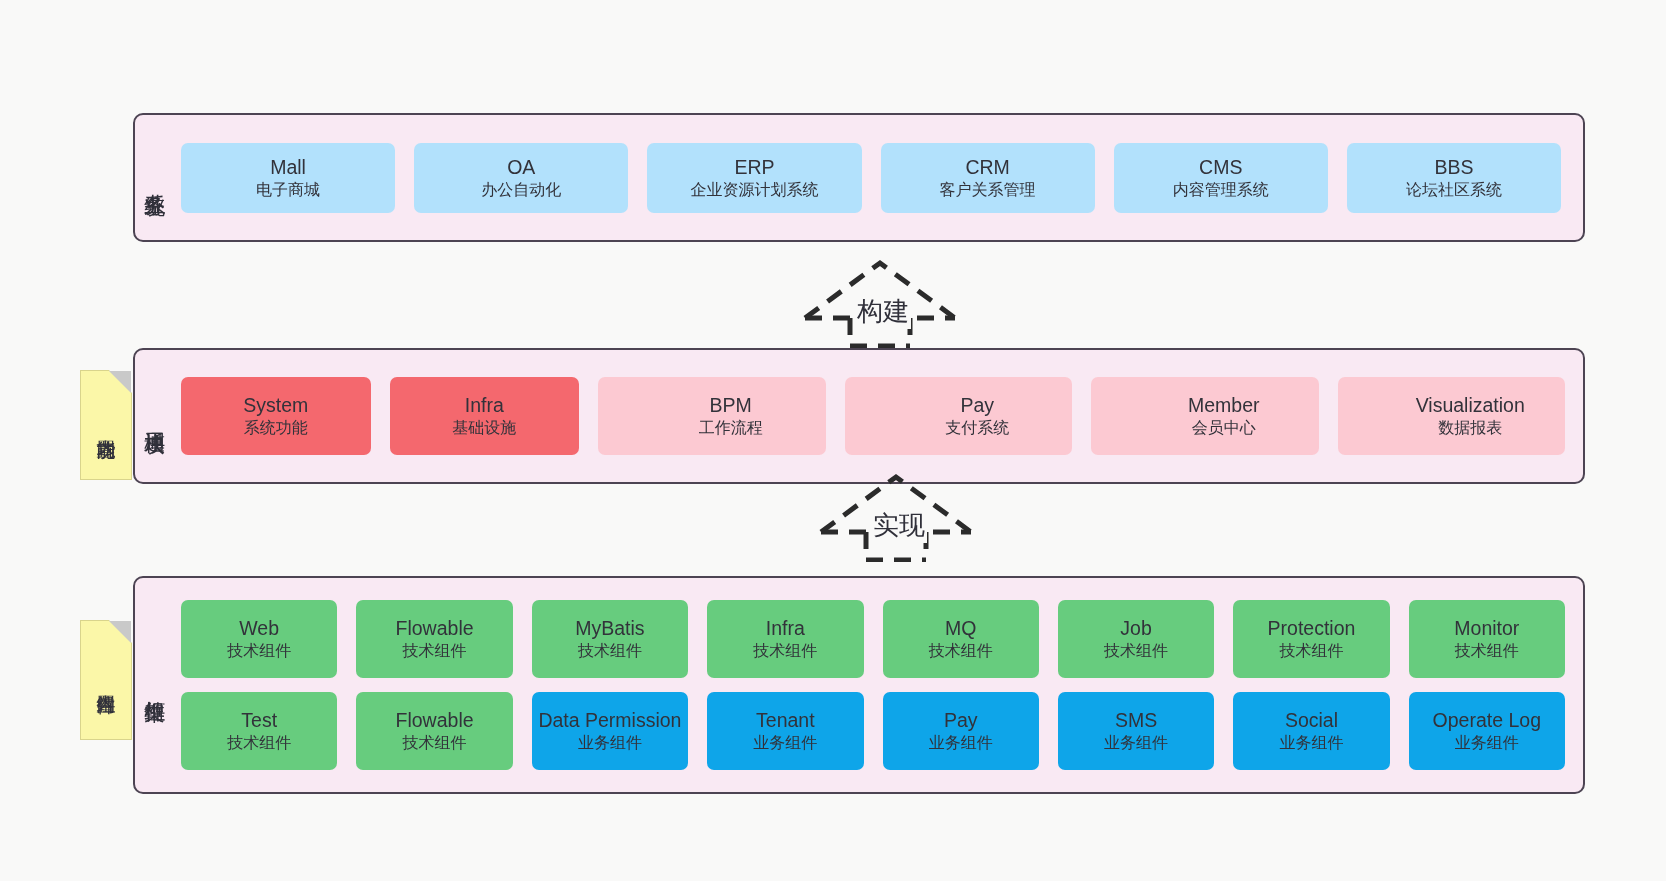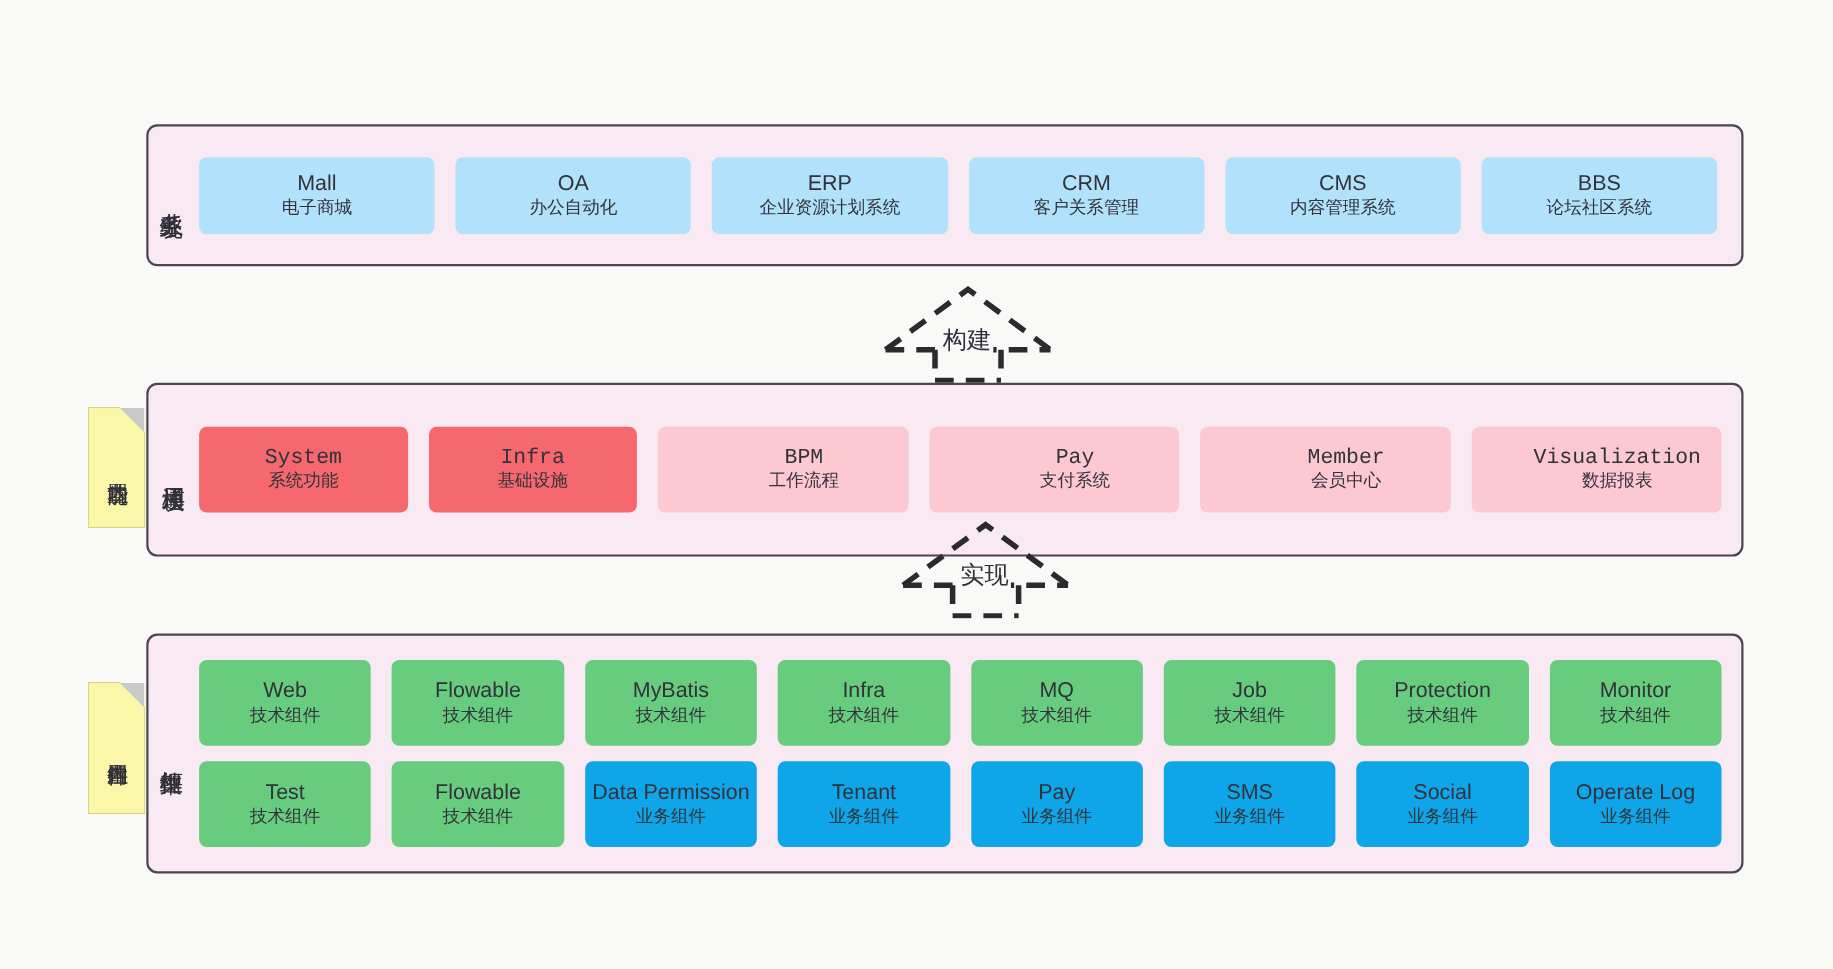--- a/index.html
+++ b/index.html
@@ -86,21 +86,21 @@
   
   .c-blue        { background: #b2e1fc; }
   .c-red         { background: #f4686e; }
   .c-pink        { background: #fcc9d2; padding-left: 44px; }
   .c-green       { background: #67cc7e; }
   .c-lightgreen  { background: #0ea5e9; }
 
   
   #layer-business  { left: 90px;  top: 113px; width: 1452px; height: 129px; }
   #layer-business  .layer-body { padding-right: 22px; }
-  #layer-common    { left: 90px;  top: 348px; width: 1452px; height: 158px; font-family: Liberation Mono, monospace; }
+  #layer-common    { left: 90px;  top: 348px; width: 1452px; height: 136px; }
   #layer-framework { left: 90px;  top: 576px; width: 1452px; height: 218px; }
 
   #layer-business .card  { height: 70px; }
   #layer-common  .card   { height: 78px; }
   #layer-framework .card { height: 78px; }
 
   
   .note {
     position: absolute;
     width: 52px;
@@ -135,21 +135,21 @@
   }
   #note-builtin-func { left: 37px; top: 370px; height: 110px; }
   #note-builtin-comp { left: 37px; top: 620px; height: 120px; }
 
   
   .arrow-wrap {
     position: absolute;
   }
   .arrow-label {
     position: absolute;
-    font-size: 22px;
+    font-size: 26px;
     color: #30303a;
     background: #f9f9f8;
     padding: 0 2px;
     white-space: nowrap;
   }
   #arrow-build  { left: 752px; top: 258px; width: 170px; height: 90px; }
   #arrow-build  .arrow-label { left: 60px; top: 36px; }
   #arrow-impl   { left: 768px; top: 472px; width: 170px; height: 90px; }
   #arrow-impl   .arrow-label { left: 60px; top: 36px; }
 </style>

